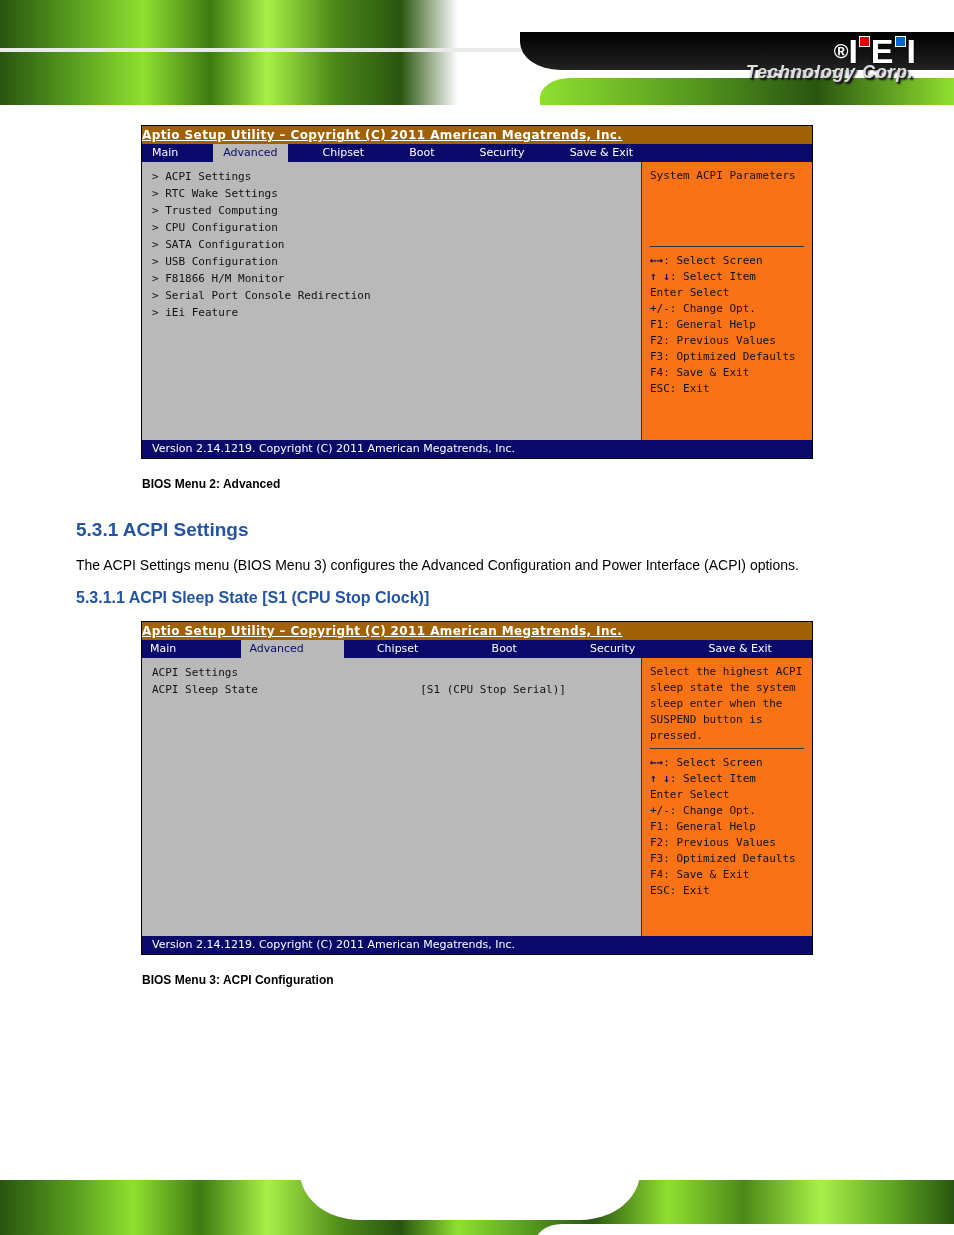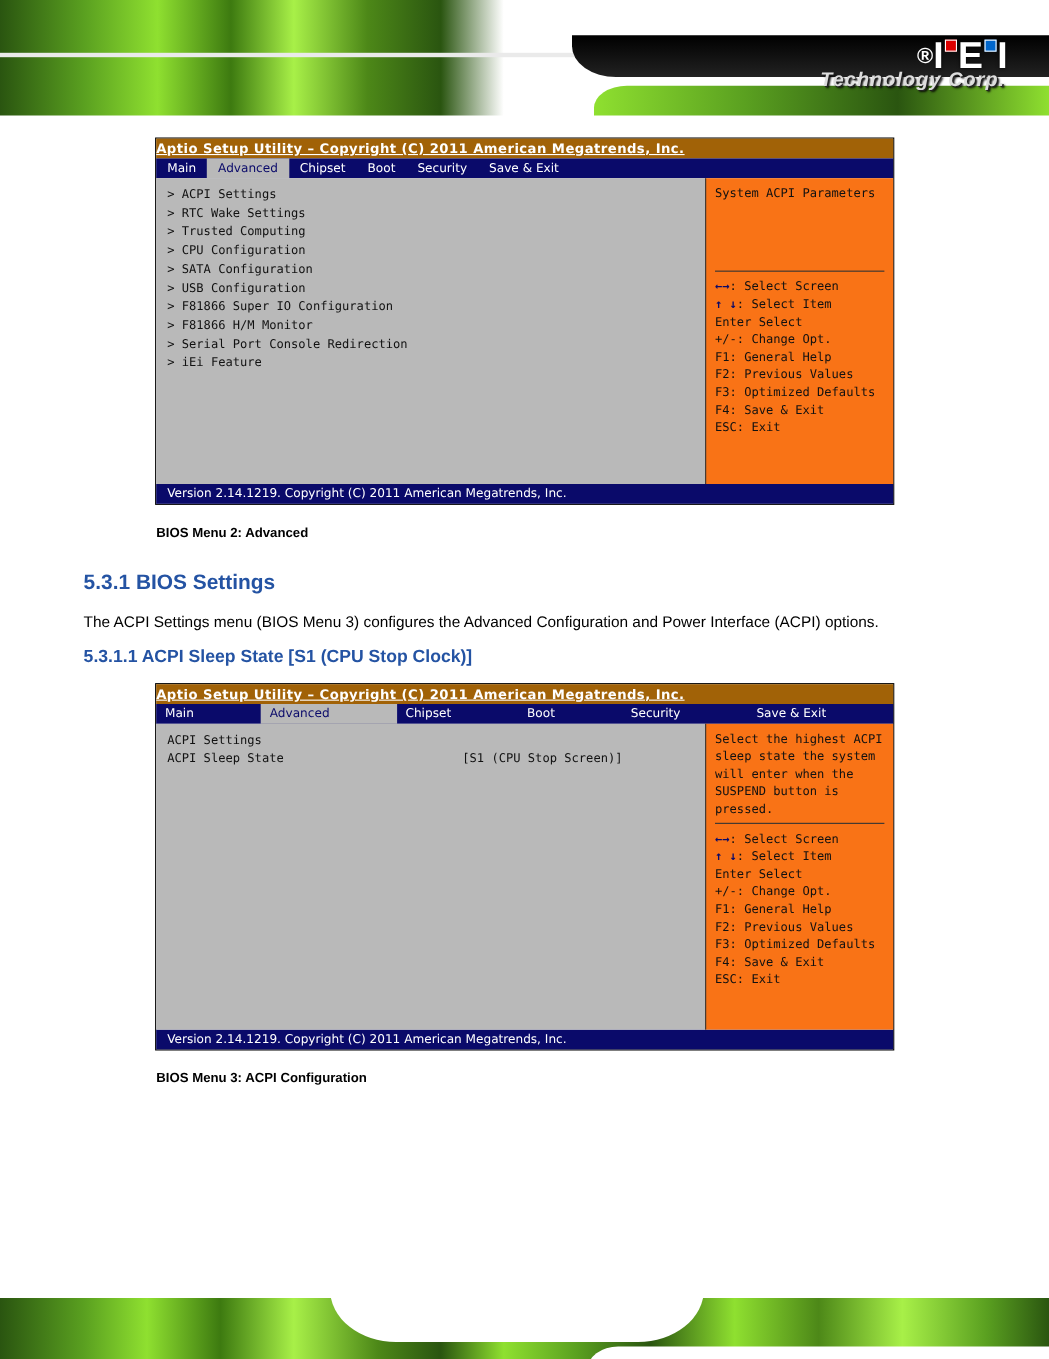--- a/index.html
+++ b/index.html
@@ -71,20 +71,21 @@
     text-align: left;
     font: bold 12px/18px 'DejaVu Sans', Arial;
     letter-spacing: 0.4px;
     text-decoration: underline;
   }
   .bios-tabs {
     display: flex;
     background: #0a0a6a;
     color: #fff;
     font: 11px/16px 'DejaVu Sans', Arial;
+    gap: 25px;
   }
   .bios-tab {
     padding: 1px 10px;
   }
   .bios-tab.active {
     background: #b9b9b9;
     color: #0a0a6a;
   }
   .bios-mid {
     display: flex;
@@ -205,23 +206,20 @@
             <span class="k">&gt; Trusted Computing</span>
           </div>
         <div class="row">
             <span class="k">&gt; CPU Configuration</span>
           </div>
         <div class="row">
             <span class="k">&gt; SATA Configuration</span>
           </div>
         <div class="row">
             <span class="k">&gt; USB Configuration</span>
-          </div>
-        <div class="row">
-            <span class="k">&gt; F81866 Super IO Configuration</span>
           </div>
         <div class="row">
             <span class="k">&gt; F81866 H/M Monitor</span>
           </div>
         <div class="row">
             <span class="k">&gt; Serial Port Console Redirection</span>
           </div>
         <div class="row">
             <span class="k">&gt; iEi Feature</span>
           </div>
@@ -238,21 +236,21 @@
         <div>F2: Previous Values</div>
         <div>F3: Optimized Defaults</div>
         <div>F4: Save &amp; Exit</div>
         <div>ESC: Exit</div>
       </div>
     </div>
     <div class="bios-bar">Version 2.14.1219. Copyright (C) 2011 American Megatrends, Inc.</div>
   </div>
   <div class="bios-caption">BIOS Menu 2: Advanced</div>
 
-  <div class="subhead1">5.3.1 BIOS Settings</div>
+  <div class="subhead1">5.3.1 ACPI Settings</div>
   <div class="para">The ACPI Settings menu (BIOS Menu 3) configures the Advanced Configuration and Power Interface (ACPI) options.</div>
   <div class="subhead2">5.3.1.1 ACPI Sleep State [S1 (CPU Stop Clock)]</div>
 
   <div class="bios-box">
     <div class="bios-title">Aptio Setup Utility – Copyright (C) 2011 American Megatrends, Inc.</div>
     <div class="bios-tabs full">
       <div class="bios-tab">Main</div>
       <div class="bios-tab active">Advanced</div>
       <div class="bios-tab">Chipset</div>
       <div class="bios-tab">Boot</div>
@@ -262,27 +260,27 @@
     <div class="bios-mid">
       <div class="bios-left">
         <div class="row">
             <span class="k">ACPI Settings</span>
           </div>
         <div class="row">
             <span class="k"></span>
           </div>
         <div class="row">
           <span class="k">ACPI Sleep State</span>
-          <span class="v">[S1 (CPU Stop Screen)]</span>
+          <span class="v">[S1 (CPU Stop Serial)]</span>
         </div>
       </div>
       <div class="bios-right">
         <div>Select the highest ACPI</div>
         <div>sleep state the system</div>
-        <div>will enter when the</div>
+        <div>sleep enter when the</div>
         <div>SUSPEND button is</div>
         <div>pressed.</div>
         <div class="hr"></div>
         <div><span class="navarrows">←→</span><span style="white-space:pre">: Select Screen</span></div>
         <div><span class="navarrows">↑ ↓</span><span style="white-space:pre">: Select Item</span></div>
         <div>Enter Select</div>
         <div>+/-: Change Opt.</div>
         <div>F1: General Help</div>
         <div>F2: Previous Values</div>
         <div>F3: Optimized Defaults</div>

